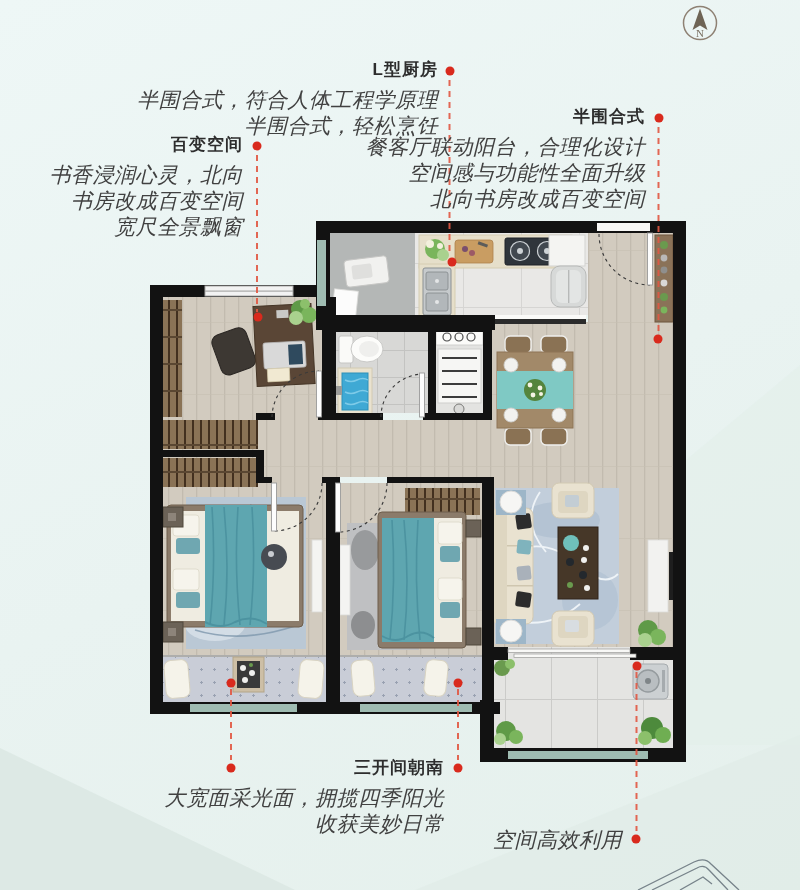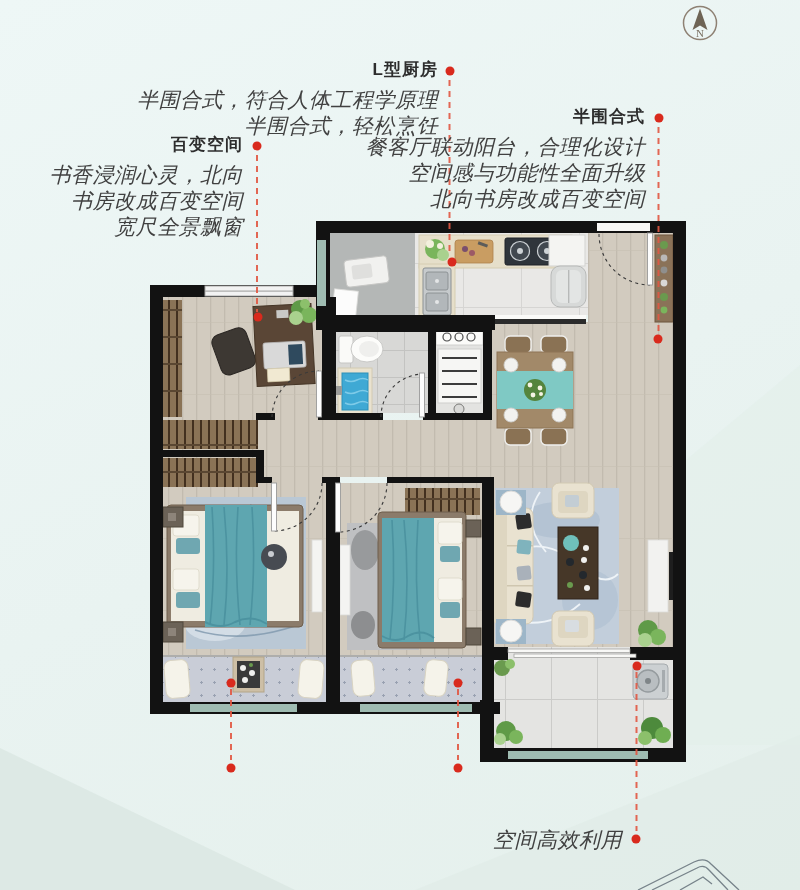--- a/index.html
+++ b/index.html
@@ -442,18 +442,23 @@
   </div>
 
   <div class="callout" style="right:155px;top:105px;">
     <div class="t">半围合式</div>
     <div class="l first">餐客厅联动阳台，合理化设计</div>
     <div class="l">空间感与功能性全面升级</div>
     <div class="l">北向书房改成百变空间</div>
   </div>
 
 
+  <div class="callout" style="right:356px;top:756px;">
+    <div class="t">三开间朝南</div>
+    <div class="l first">大宽面采光面，拥揽四季阳光</div>
+    <div class="l">收获美妙日常</div>
+  </div>
 
   <div class="callout" style="right:178px;top:827px;">
     <div class="l">空间高效利用</div>
   </div>
 
 </div>
 
 </body></html>

